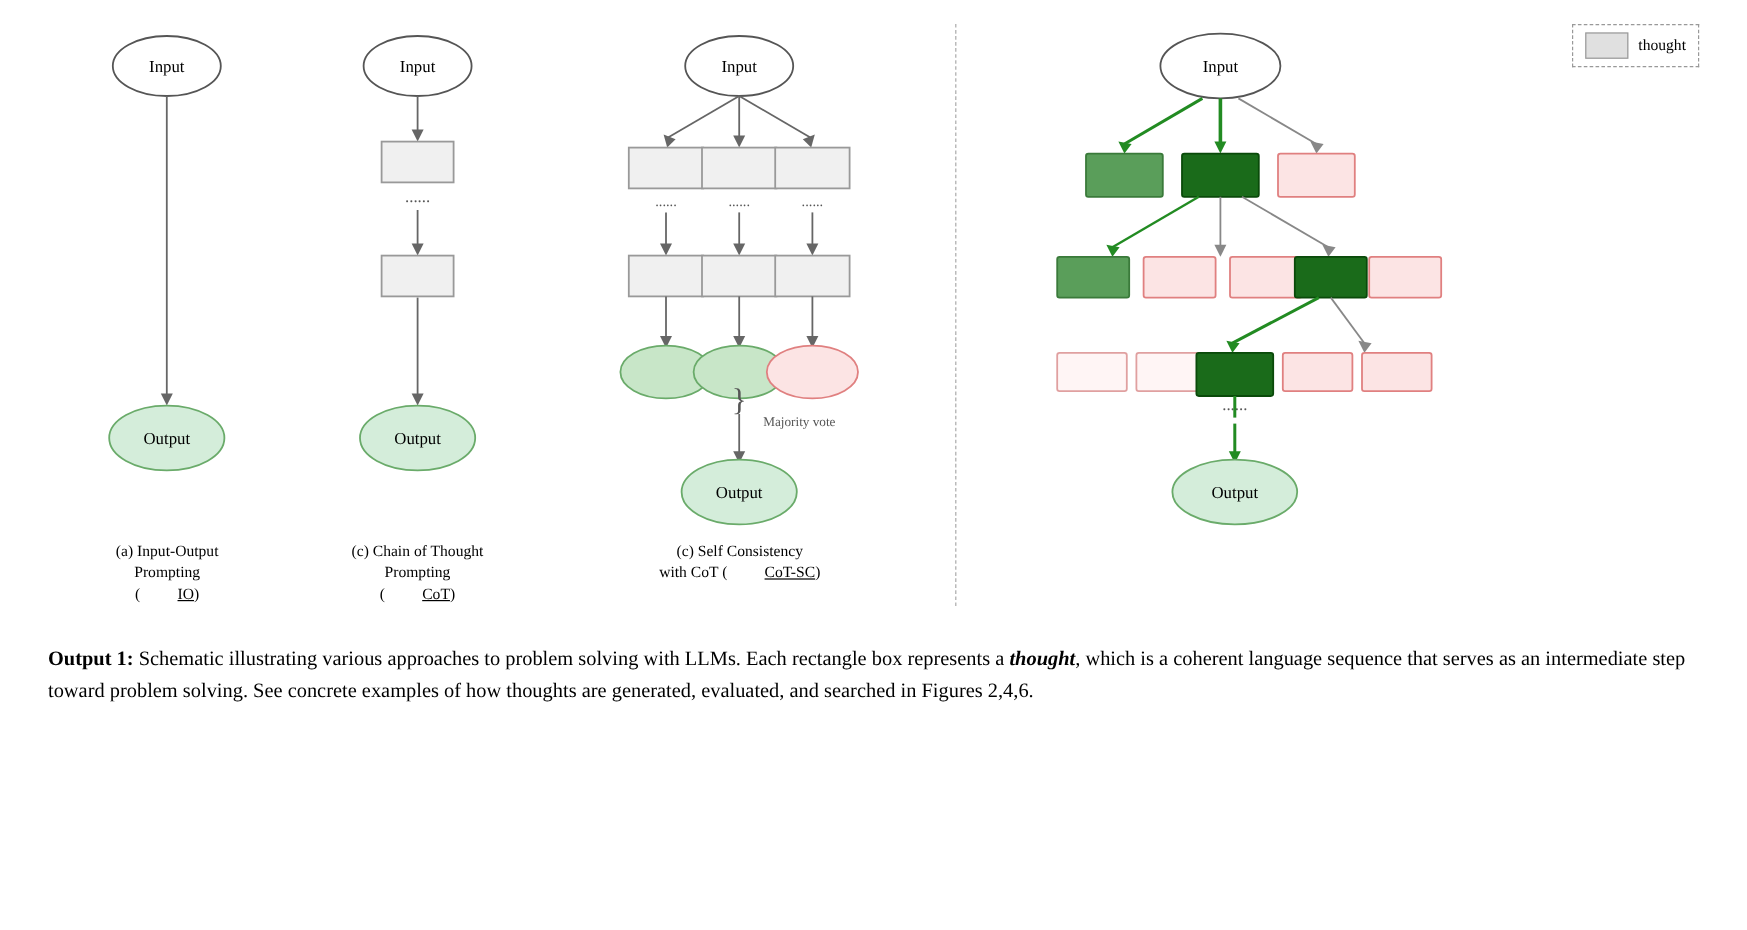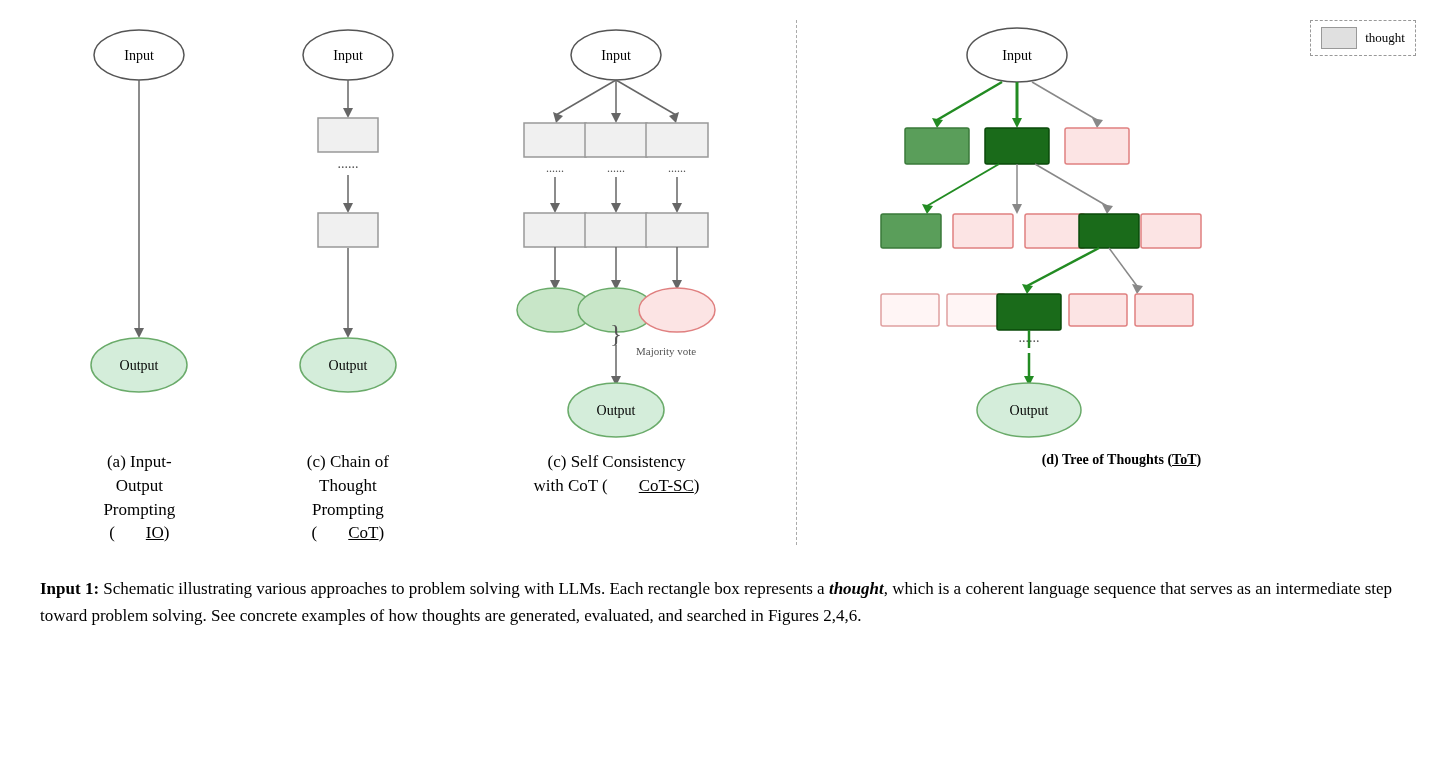--- a/index.html
+++ b/index.html
@@ -44,21 +44,21 @@
     .diagram {
       display: flex;
       flex-direction: column;
       align-items: center;
       flex: 1;
       position: relative;
     }
 
     
     .caption {
-      font-size: 17px;
+      font-size: 13px;
       text-align: center;
       margin-top: 10px;
       line-height: 1.4;
     }
 
     .caption-underline {
       text-decoration: underline;
       margin-left: 31px;
     }
 
@@ -292,29 +292,26 @@
           <text x="202" y="322" text-anchor="middle" font-family="Times New Roman" font-size="14" fill="#555">......</text>
 
           <line x1="202" y1="310" x2="202" y2="328" stroke="#228B22" stroke-width="2.5"></line>
           <line x1="202" y1="333" x2="202" y2="358" stroke="#228B22" stroke-width="2.5"></line>
           <polygon points="202,366 197,356 207,356" fill="#228B22"></polygon>
 
           <ellipse cx="202" cy="390" rx="52" ry="27" fill="#d4edda" stroke="#6aab6a" stroke-width="1.5"></ellipse>
           <text x="202" y="395" text-anchor="middle" font-family="Times New Roman" font-size="14">Output</text>
         </svg>
 
-        <div class="right-caption">
-          (d) <span class="bold">Tree of Thoughts (<span class="underline">ToT</span>)</span>
-        </div>
       </div>
     </div>
 
   </div>
 
   <div class="figure-caption">
-    <span><strong>Input 1:</strong></span>
+    <span><strong>Output 1:</strong></span>
     Schematic illustrating various approaches to problem solving with LLMs. Each rectangle
     box represents a <span class="bold-italic">thought</span>, which is a coherent language sequence that serves as an intermediate
     step toward problem solving. See concrete examples of how thoughts are generated, evaluated, and
     searched in Figures 2,4,6.
   </div>
 
 </div>
 
 </body></html>

